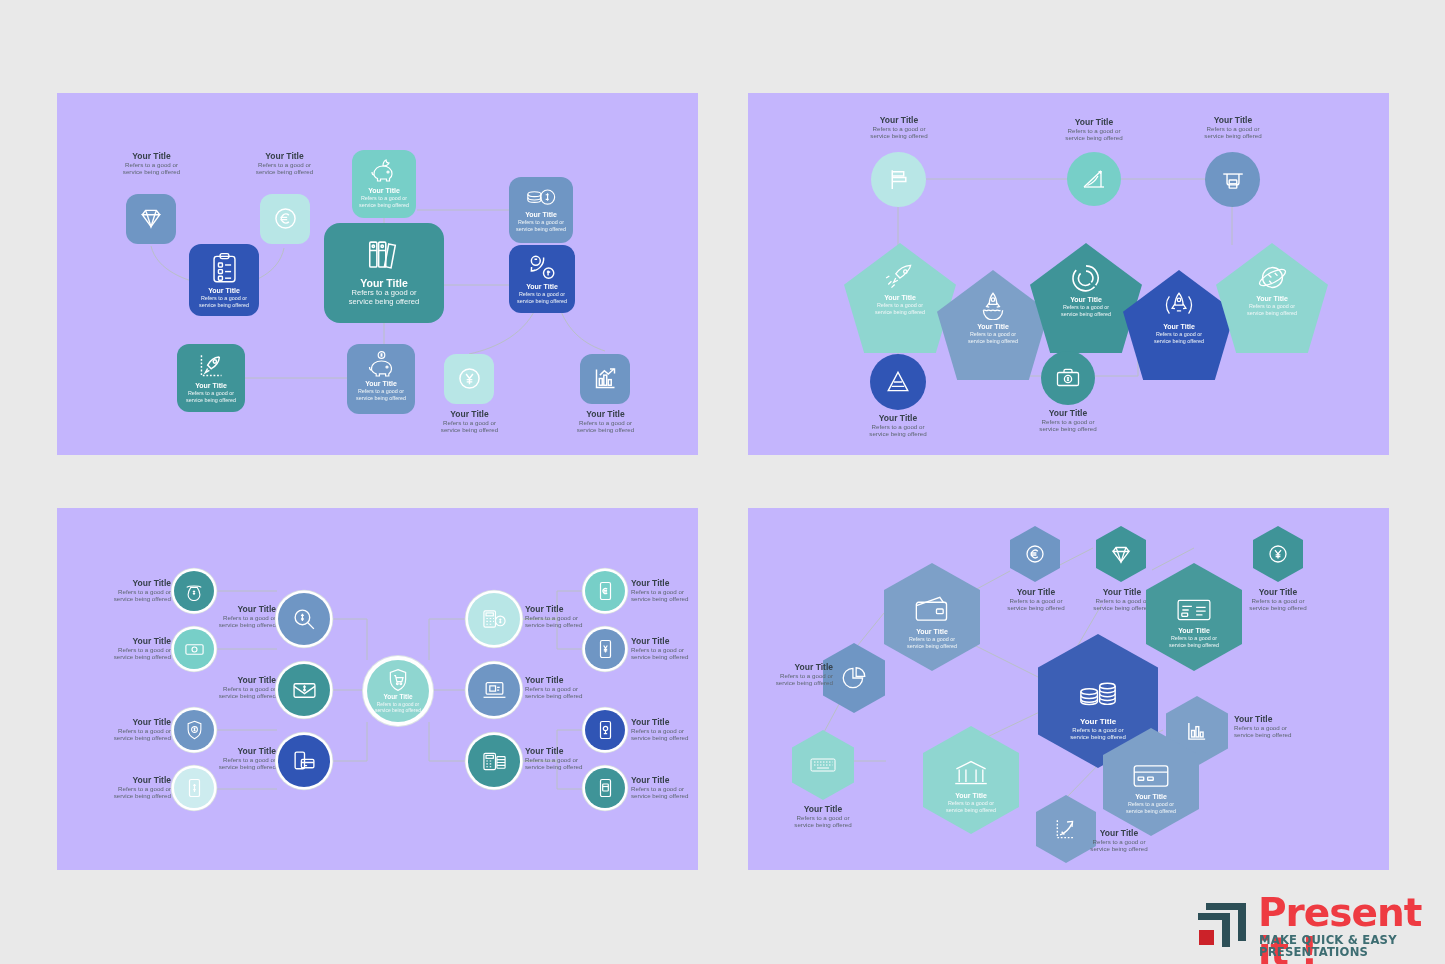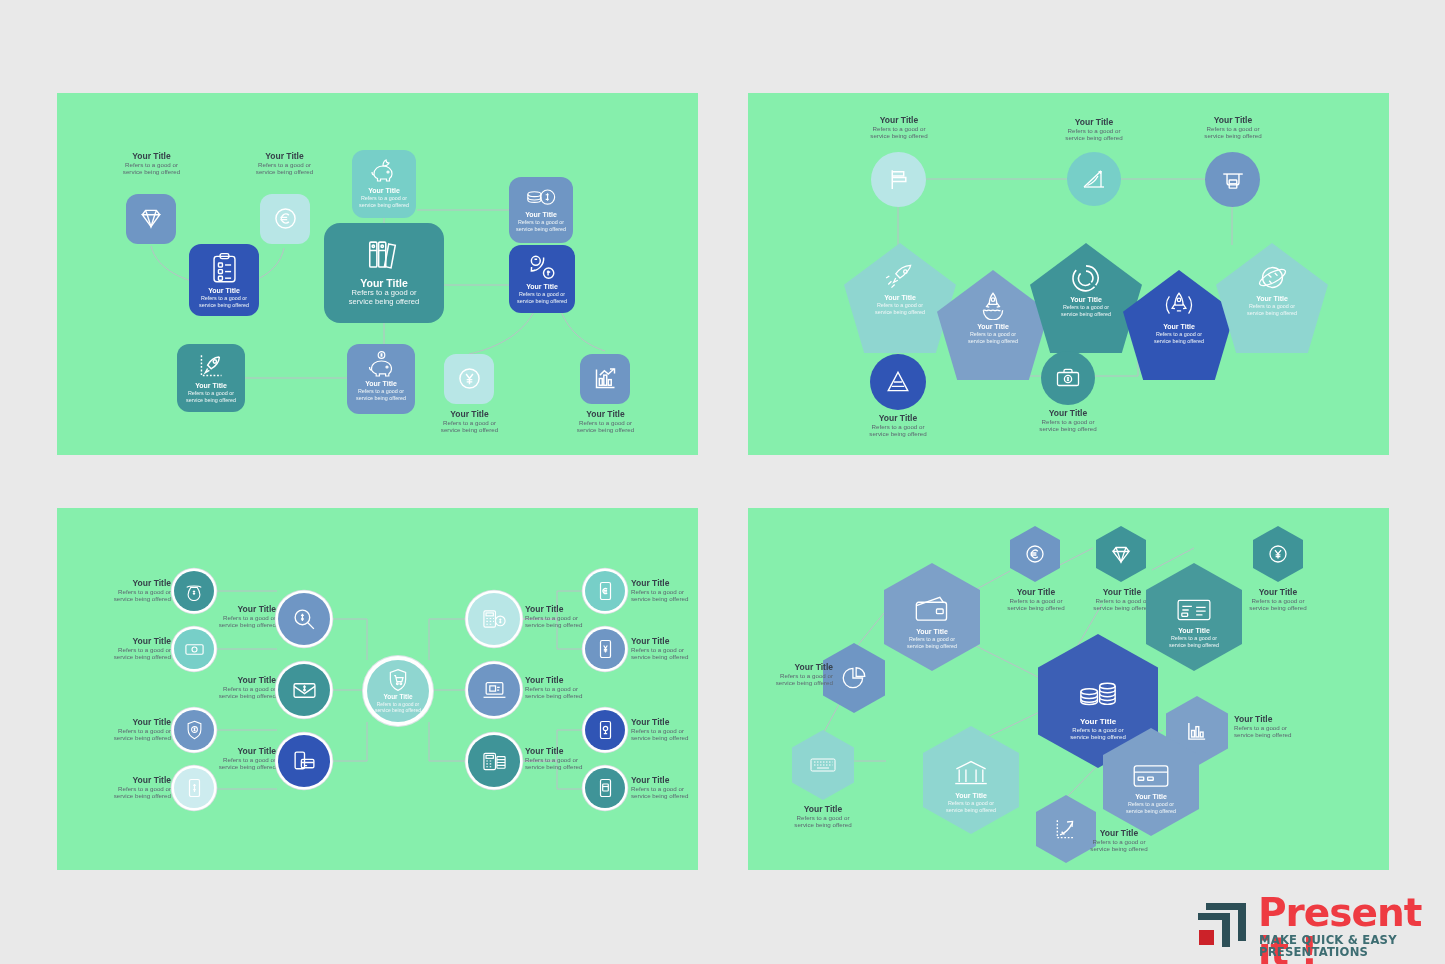--- a/index.html
+++ b/index.html
@@ -5,21 +5,21 @@
   html,body{margin:0;padding:0;}
   body{
     width:1445px;height:964px;
     background:#e9e9e9;
     font-family:"Liberation Sans", sans-serif;
     overflow:hidden;
     position:relative;
   }
   .slide{
     position:absolute;
-    background:#86efac;
+    background:#c4b5fd;
   }
   #slide-tl{left:57px;top:93px;width:641px;height:362px;}
   #slide-tr{left:748px;top:93px;width:641px;height:362px;}
   #slide-bl{left:57px;top:508px;width:641px;height:362px;}
   #slide-br{left:748px;top:508px;width:641px;height:362px;}
 
   svg.layer{position:absolute;left:0;top:0;width:100%;height:100%;overflow:visible;}
   .cap{position:absolute;text-align:center;line-height:1.18;}
   .cap .t{font-weight:bold;color:#36404a;}
   .cap .s{color:#5c6670;}

